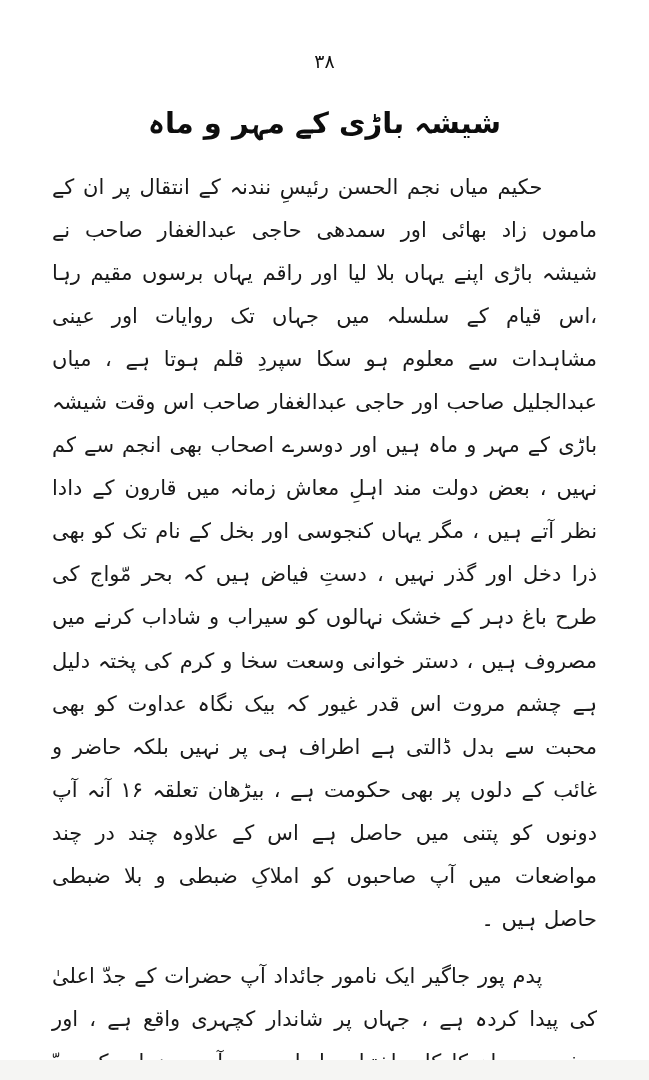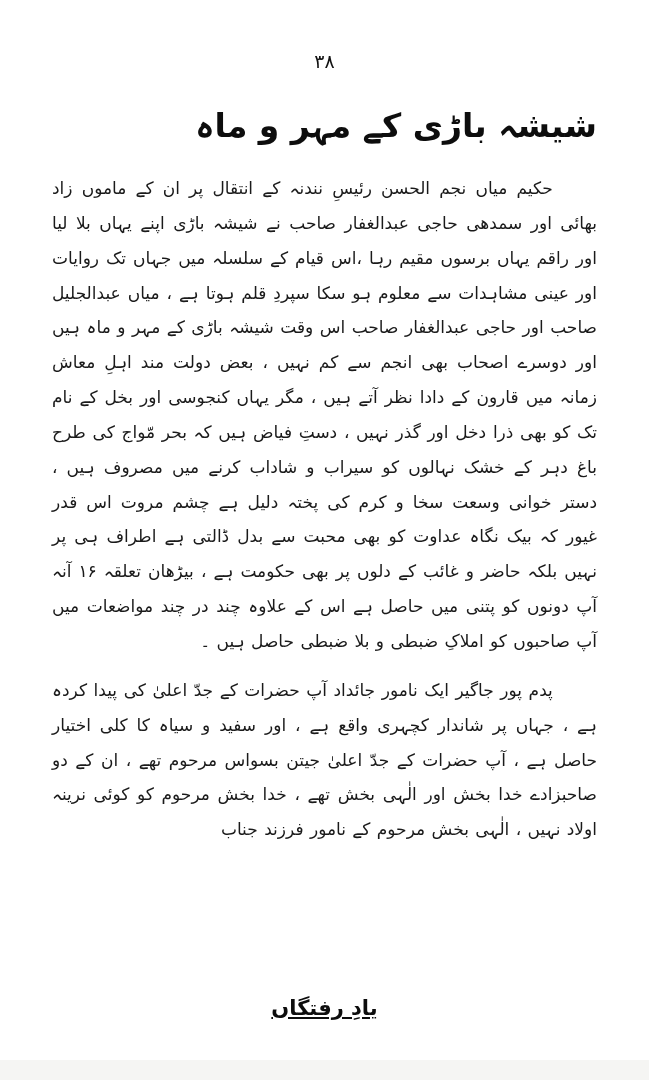--- a/index.html
+++ b/index.html
@@ -26,27 +26,28 @@
     font-size: 19px;
     letter-spacing: 2px;
     margin-bottom: 34px;
     color: #111111;
   }
   .content {
     direction: rtl;
     text-align: justify;
   }
   .title {
-    font-size: 33px;
+    text-align: center;
+    font-size: 29px;
     font-weight: bold;
     margin: 0 0 26px 0;
     color: #0d0d0d;
   }
   .para {
-    font-size: 17px;
+    font-size: 21px;
     line-height: 2.05;
     margin: 0 0 14px 0;
     text-indent: 2.6em;
     word-spacing: 1px;
   }
   .para:last-of-type {
     margin-bottom: 16px;
   }
   .footer {
     margin-top: auto;

